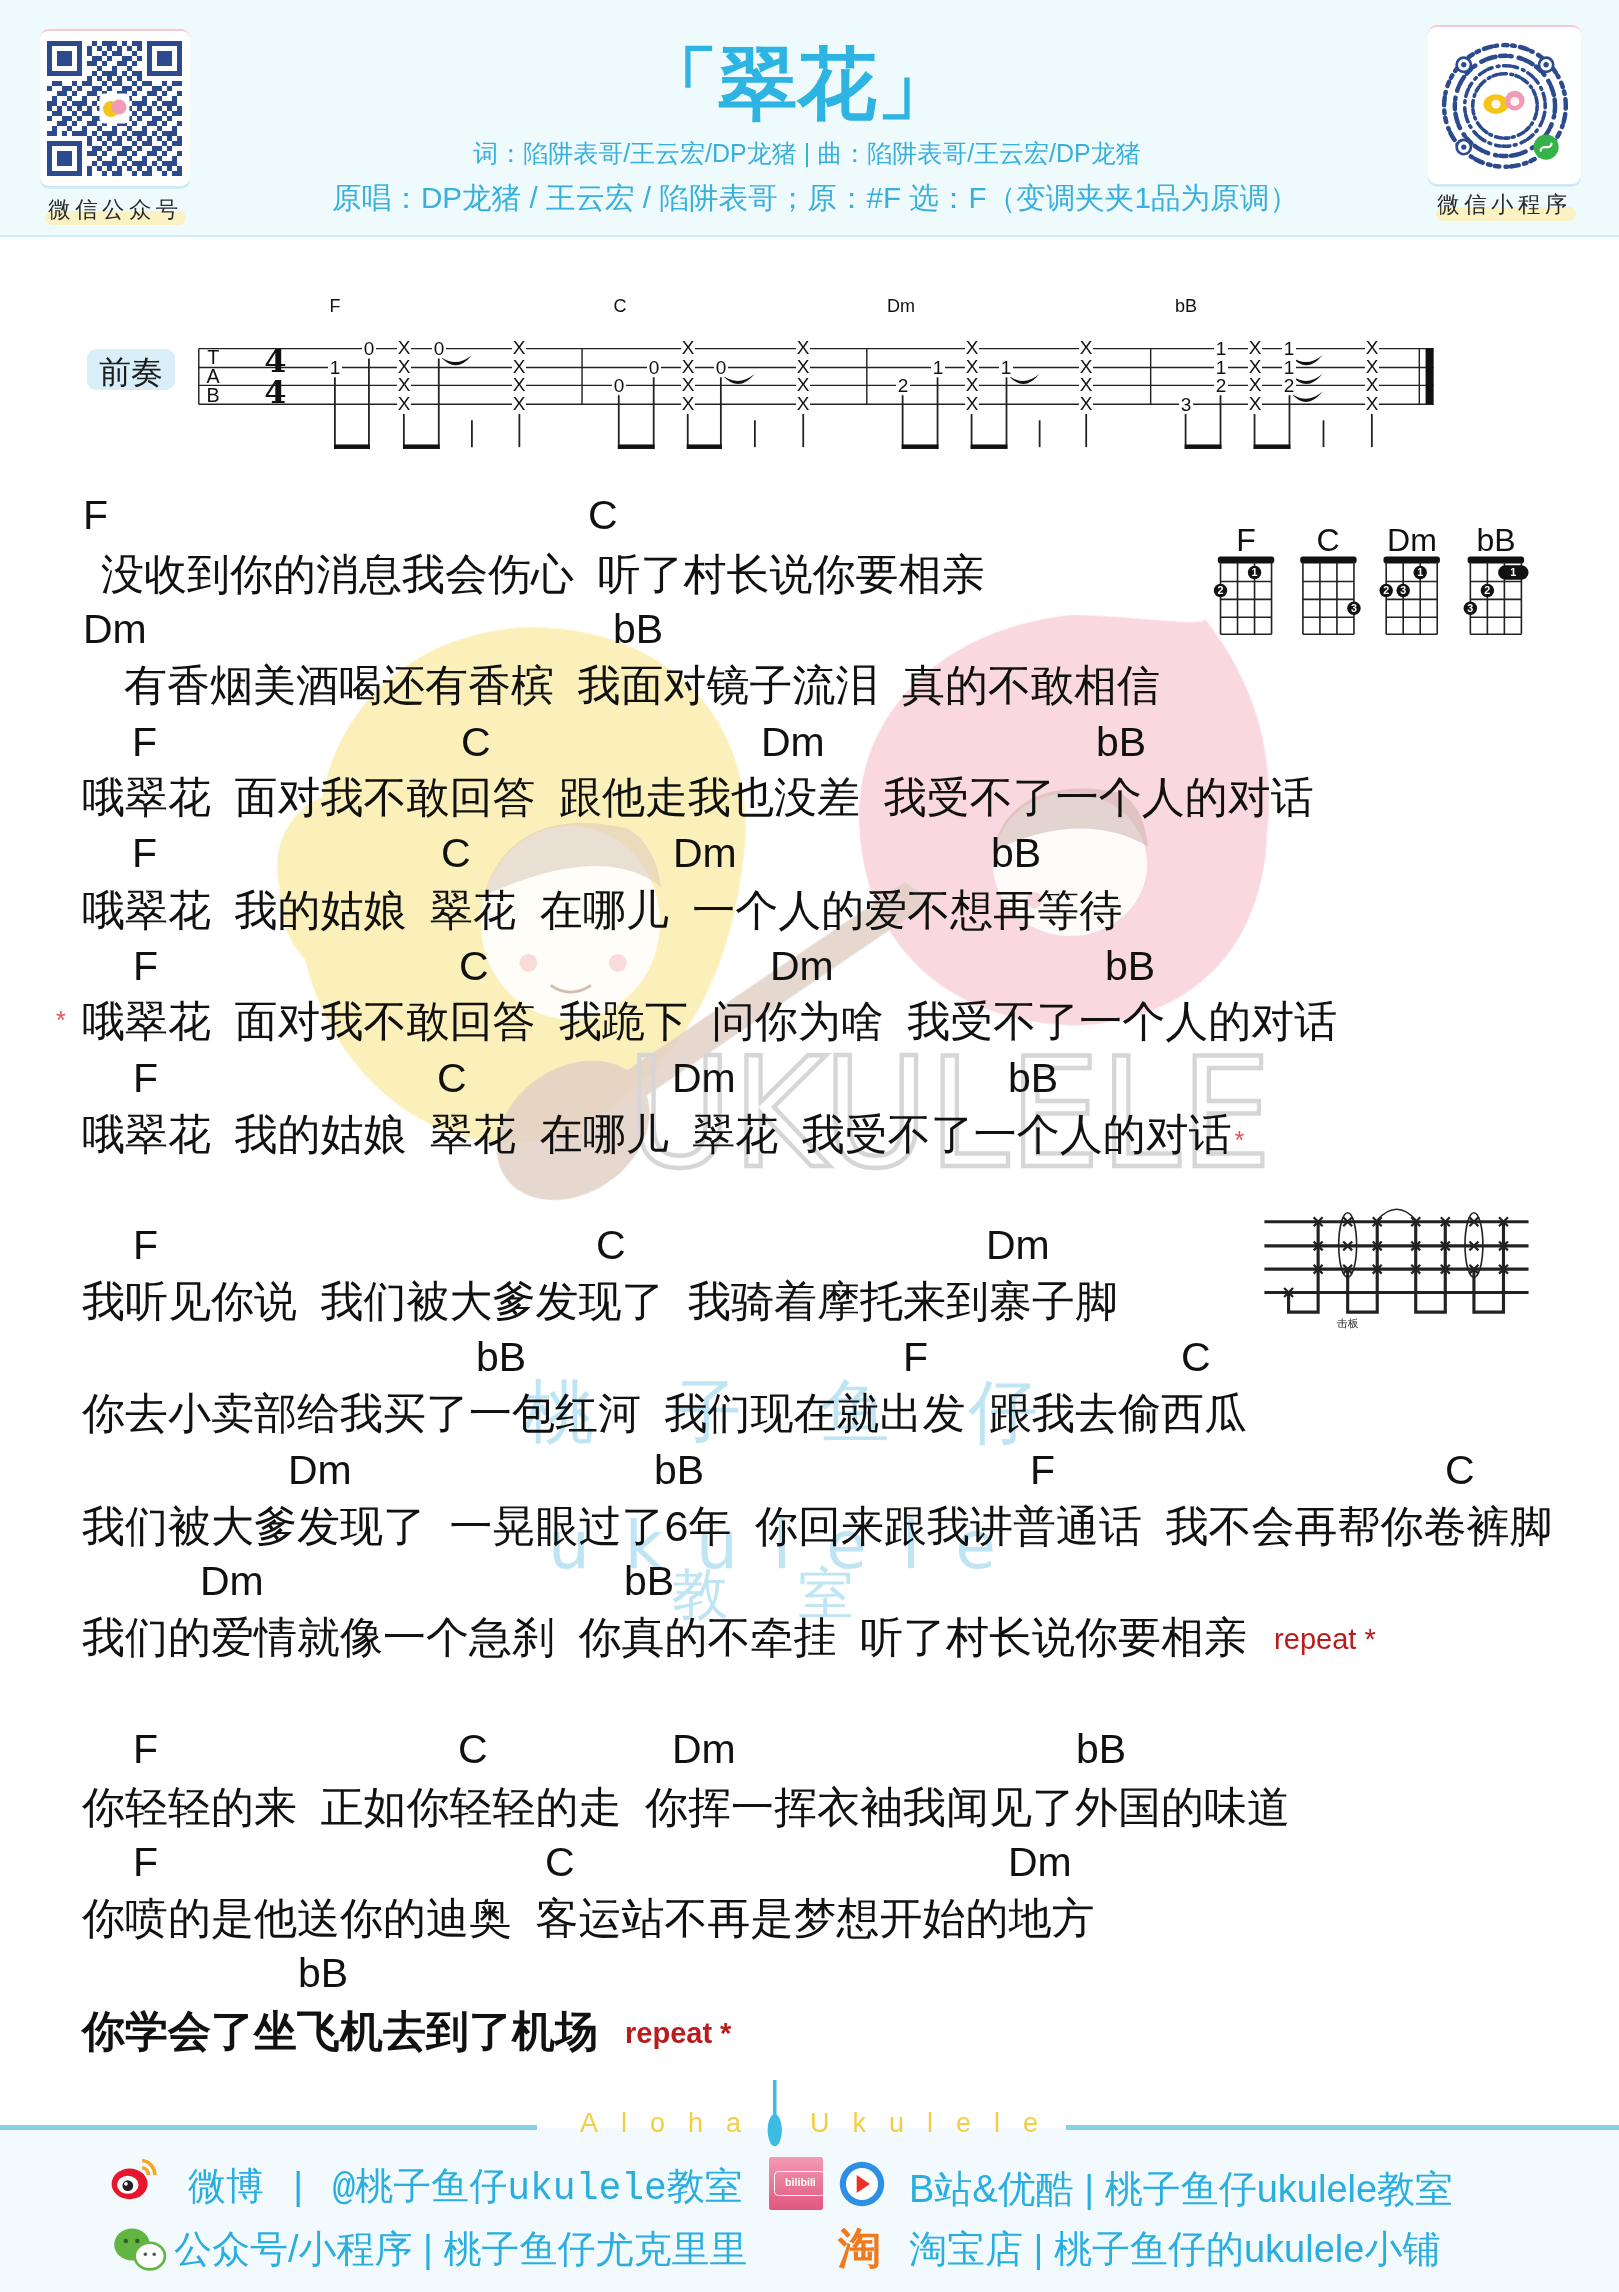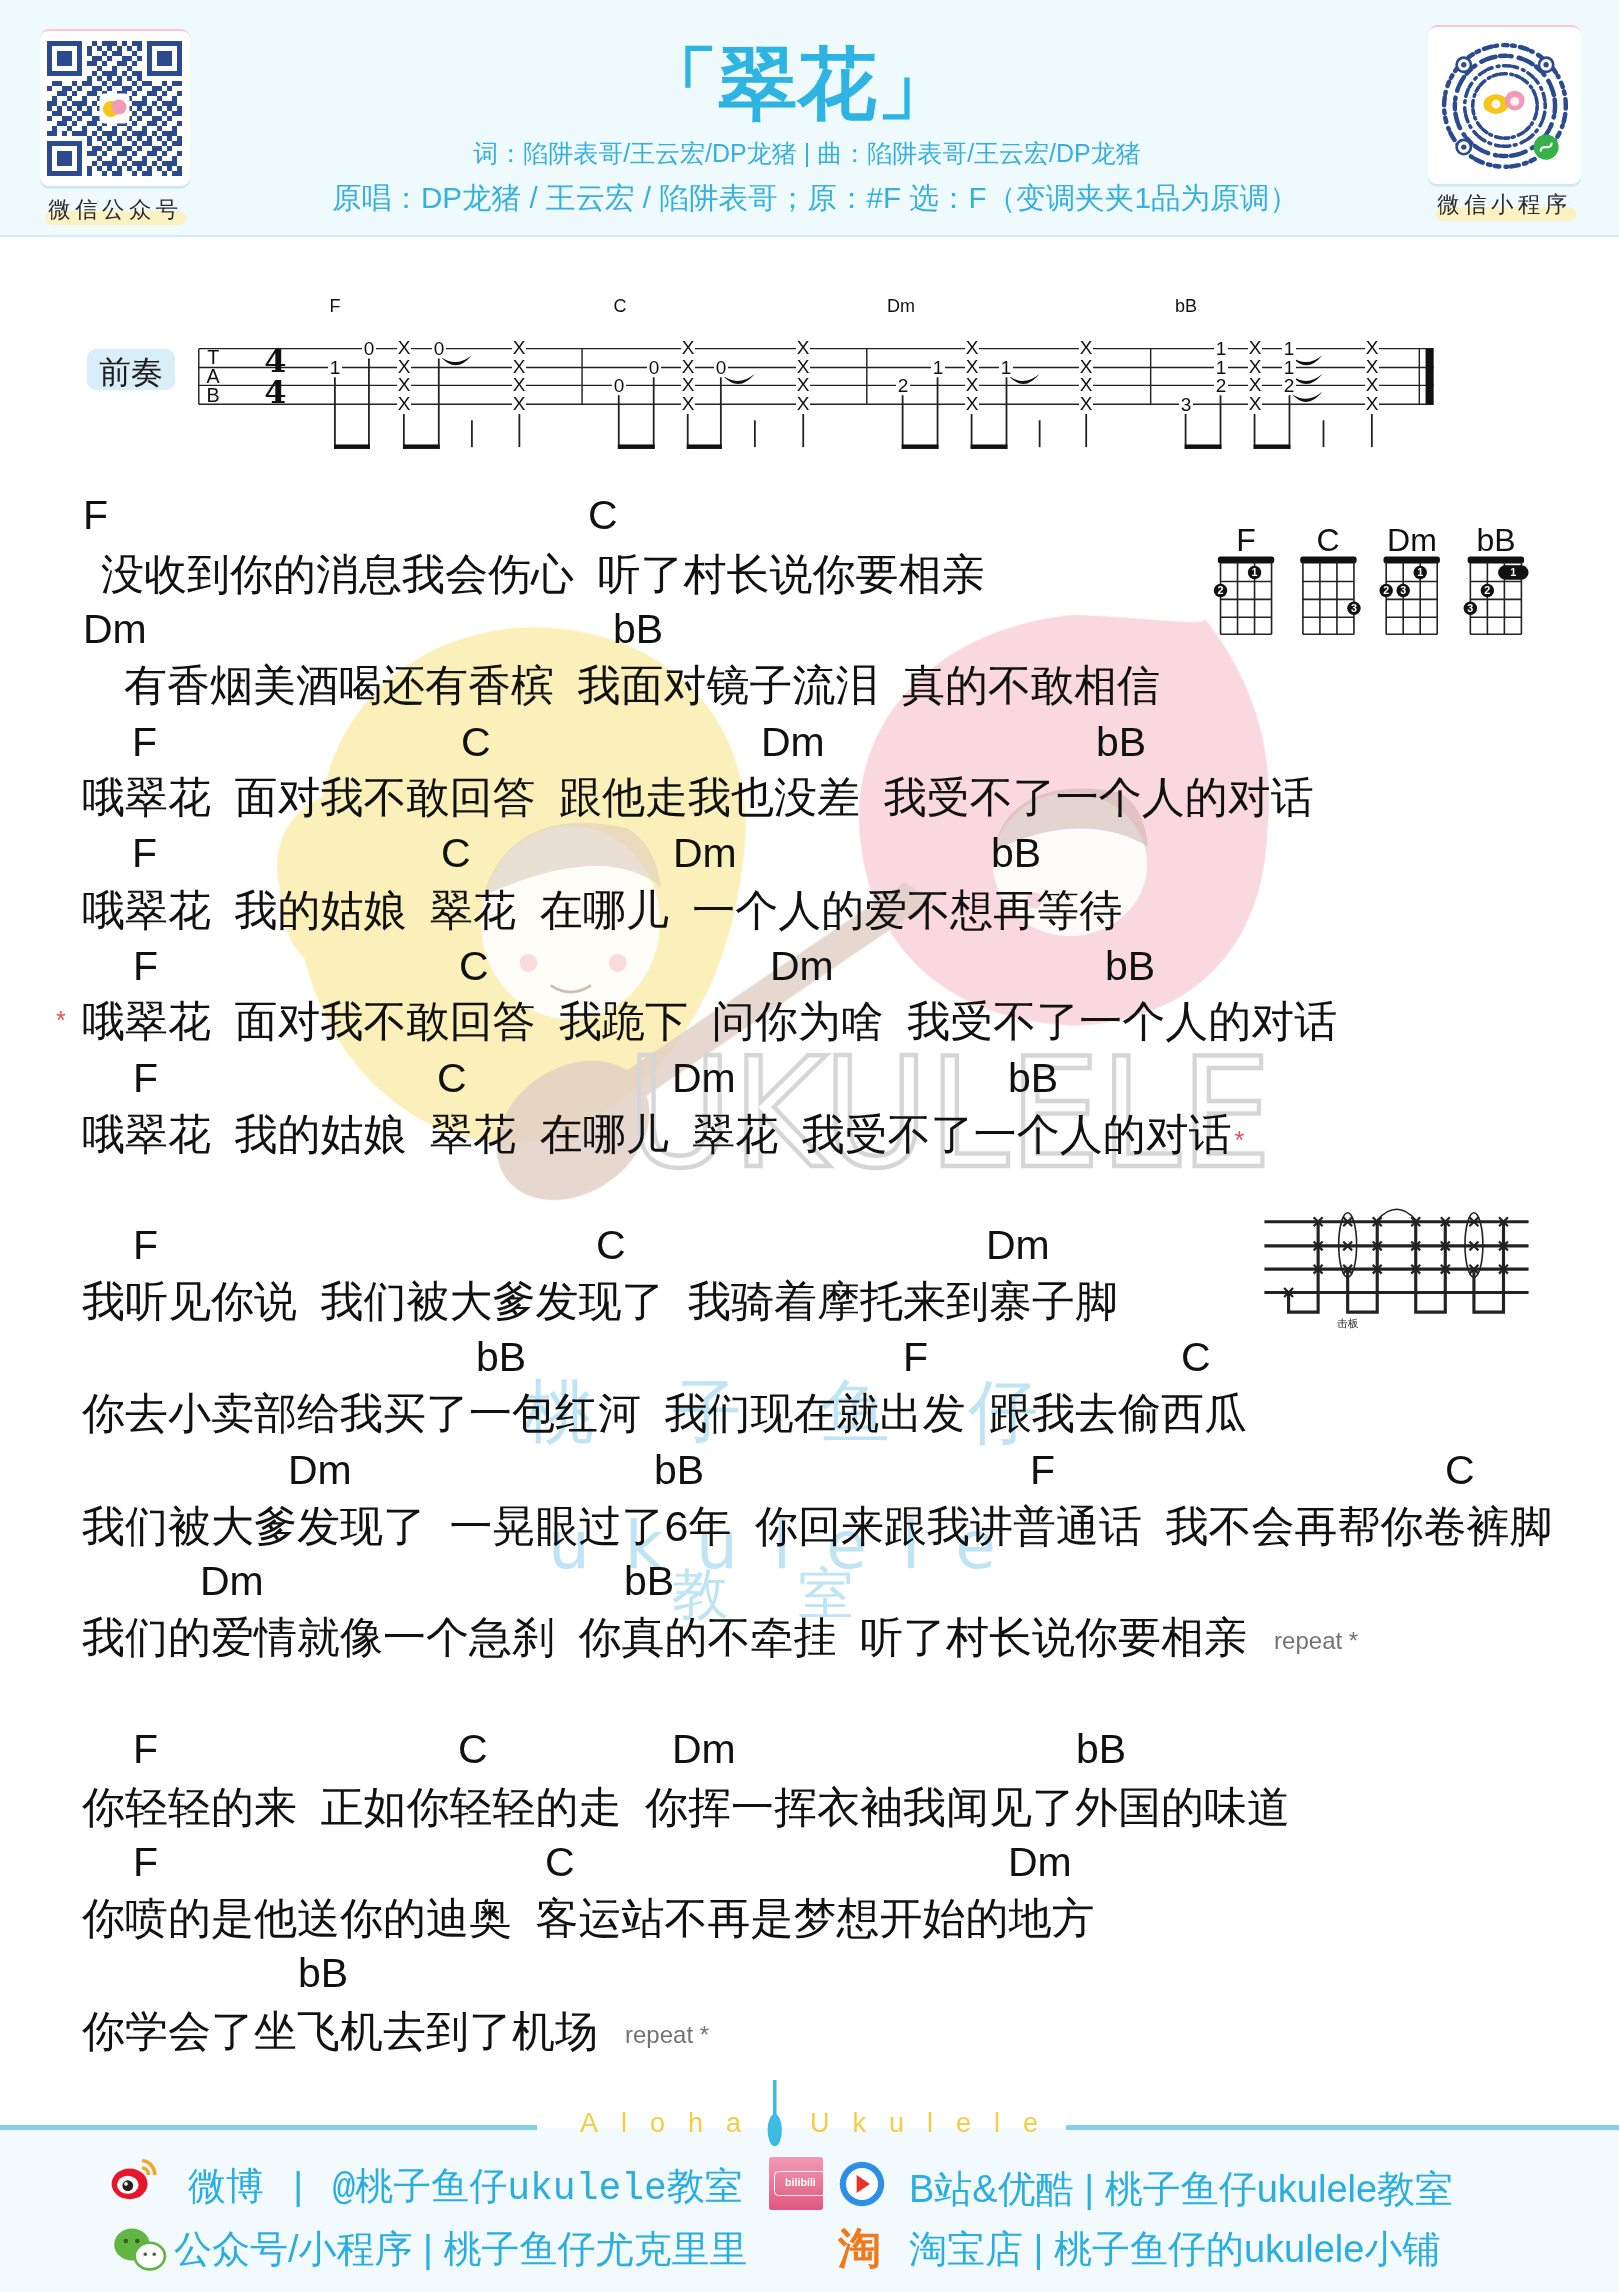--- a/index.html
+++ b/index.html
@@ -17,21 +17,21 @@
   .clef{width:14.3px;text-align:center;font-size:19.7px;line-height:19.7px;color:#111;z-index:3;left:206px;}
   .timesig{left:262px;width:27px;text-align:center;font-family:"DejaVu Serif",serif;font-weight:bold;font-size:32px;line-height:32px;color:#111;z-index:3;}
   .tab-chord{width:54px;text-align:center;font-size:18px;line-height:18px;top:297px;color:#111;z-index:3;}
   .fret{width:14.3px;text-align:center;font-size:19px;line-height:19px;background:#fff;color:#111;z-index:3;}
   .chuck{width:14.3px;top:339px;text-align:center;font-size:19px;line-height:18.5px;white-space:pre;background:#fff;color:#111;z-index:3;}
   .cc-name{width:72px;text-align:center;font-size:32px;line-height:32px;top:524px;color:#111;z-index:3;}
   .chord{font-size:41px;line-height:41px;color:#111;z-index:3;white-space:nowrap;}
   .lyric{font-size:43px;line-height:43px;color:#111;white-space:pre;word-spacing:11.6px;z-index:3;}
   .star{color:#e8505b;font-size:25px;margin-left:2.7px;}
   .lead-star{color:#e8505b;font-size:25px;line-height:25px;left:56px;top:1008px;z-index:3;}
-  .repeat{color:#737373;font-size:24px;margin-left:27px;word-spacing:0;vertical-align:2.7px;}
+  .repeat{color:#b91c1c;font-size:29px;margin-left:27px;word-spacing:0;vertical-align:2.7px;}
   .wm{color:#bfe5f4;white-space:nowrap;z-index:1;}
   .footer-bg{left:0;top:2128px;width:1619px;height:165px;background:#f2fafd;z-index:0;}
   .divider{height:4.5px;background:#86cfe8;top:2125px;z-index:1;}
   .brand{font-size:27px;line-height:27px;top:2110px;color:#f3cd43;letter-spacing:23px;z-index:2;white-space:nowrap;}
   .ftext{font-size:38px;line-height:38px;color:#2aaee0;white-space:pre;z-index:3;}
 </style>
 </head>
 <body>
 
 <div class="abs header-bg"></div>
@@ -425,21 +425,21 @@
 <div class="abs chord" style="left:672px;top:1729px;">Dm</div>
 <div class="abs chord" style="left:1076px;top:1729px;">bB</div>
 <div class="abs lyric" style="left:82px;top:1786px;">你轻轻的来 正如你轻轻的走 你挥一挥衣袖我闻见了外国的味道</div>
 
 <div class="abs chord" style="left:133px;top:1842px;">F</div>
 <div class="abs chord" style="left:545px;top:1842px;">C</div>
 <div class="abs chord" style="left:1008px;top:1842px;">Dm</div>
 <div class="abs lyric" style="left:82px;top:1897px;">你喷的是他送你的迪奥 客运站不再是梦想开始的地方</div>
 
 <div class="abs chord" style="left:298px;top:1953px;">bB</div>
-<div class="abs lyric" style="left:82px;top:2010px;"><span>你学会了坐飞机去到了机场</span><span class="repeat">repeat *</span></div>
+<div class="abs lyric" style="left:82px;top:2010px;font-weight:bold;"><span>你学会了坐飞机去到了机场</span><span class="repeat">repeat *</span></div>
 
 <div class="abs divider" style="left:0;width:537px;"></div>
 <div class="abs divider" style="left:1066px;width:553px;"></div>
 <div class="abs brand" style="left:580px;">Aloha</div>
 <svg class="abs z2" style="left:764px;top:2080px;" width="21.5" height="68" viewBox="0 0 24 76">
   <rect x="10" y="0" width="4" height="42" fill="#3cbbe3"></rect>
   <ellipse cx="12" cy="56" rx="8" ry="18" fill="#3cbbe3"></ellipse>
 </svg>
 <div class="abs brand" style="left:810px;">Ukulele</div>
 

